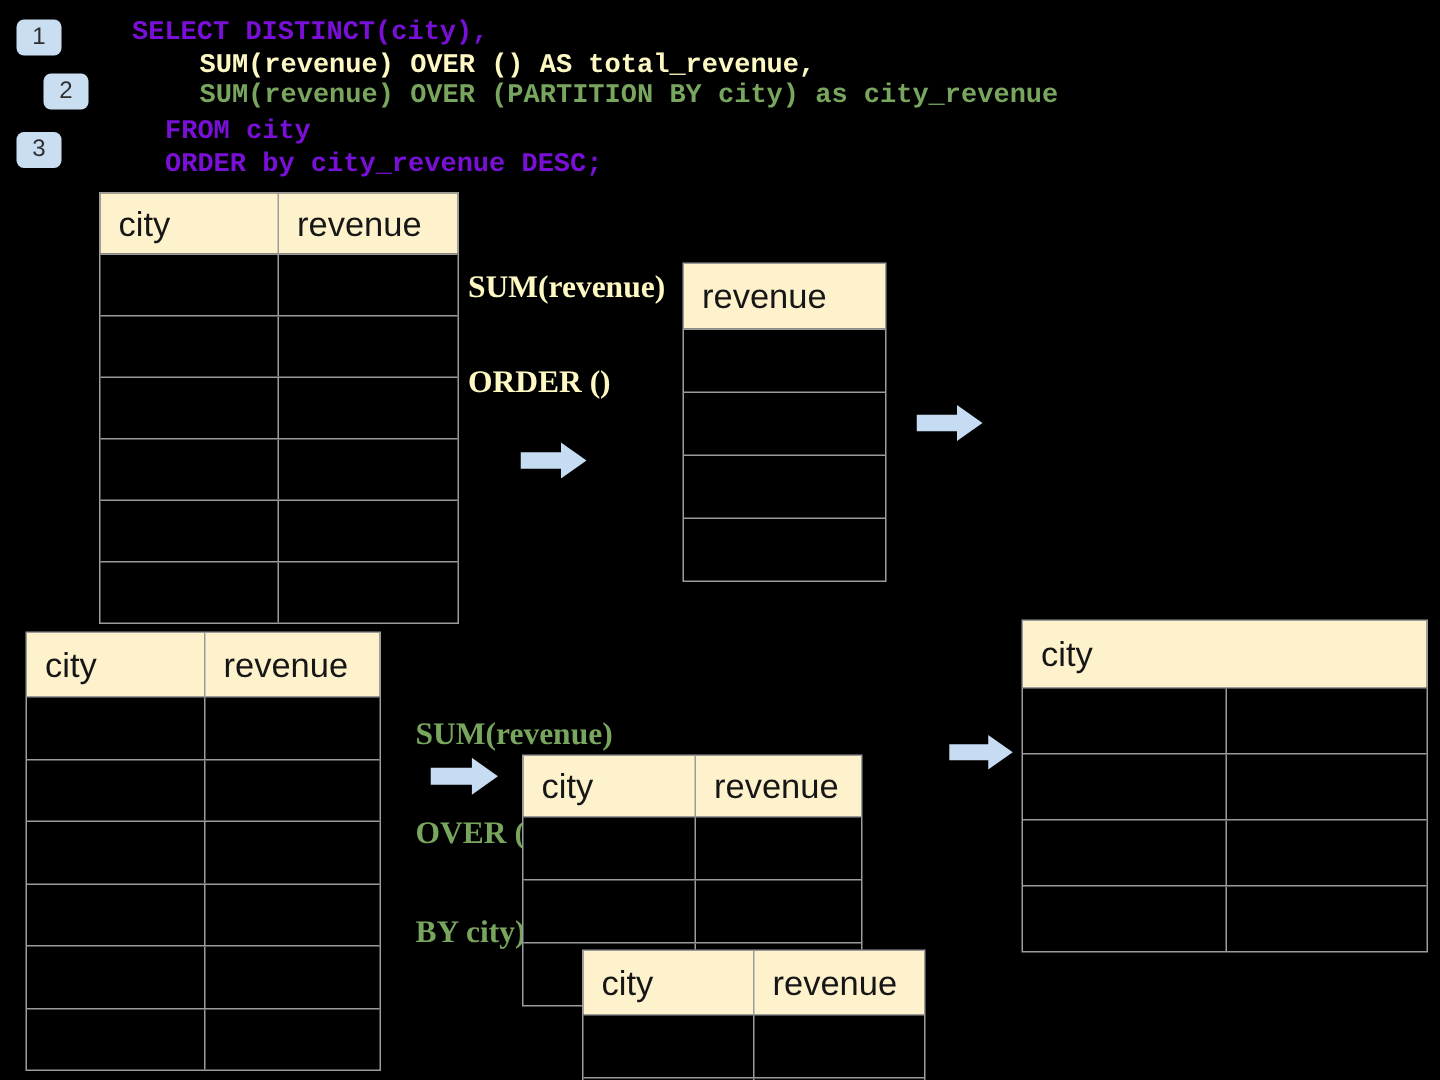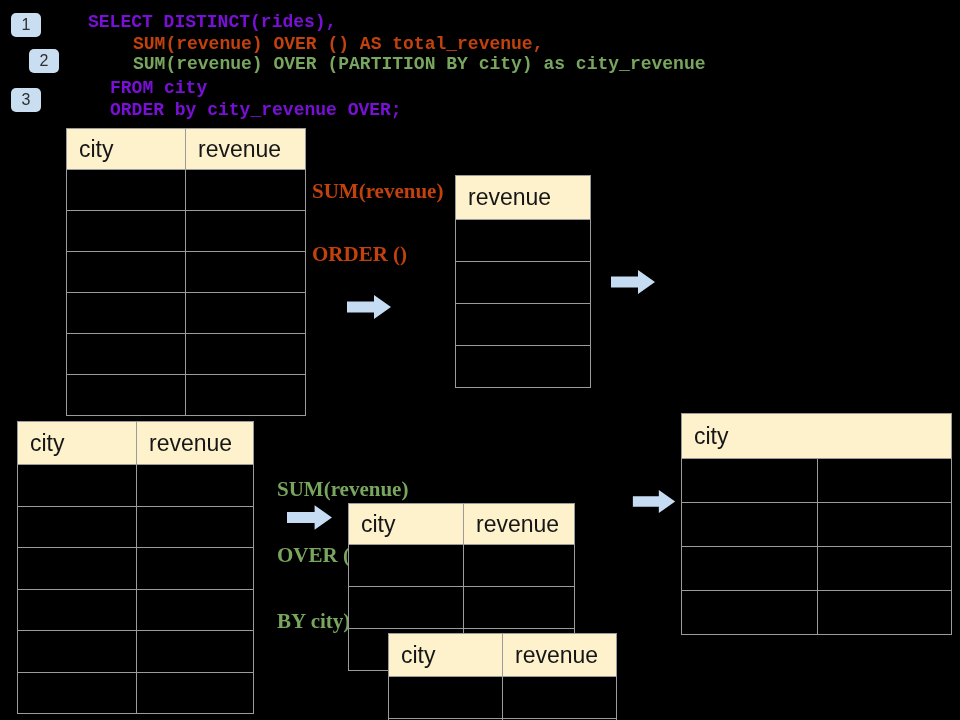--- a/index.html
+++ b/index.html
@@ -5,21 +5,21 @@
   * { margin:0; padding:0; box-sizing:border-box; }
   html,body { width:960px; height:720px; }
   body { background:#000; overflow:hidden; position:relative;
          font-family:"Liberation Sans", sans-serif; }
   #canvas { position:absolute; left:0; top:0; width:960px; height:720px; background:#000; overflow:hidden; }
   .code { position:absolute; font-family:"Liberation Mono", monospace; font-weight:bold;
           white-space:pre; font-size:18px; line-height:22px; }
   .ann  { position:absolute; font-family:Liberation Serif, serif; font-weight:bold;
           white-space:pre; font-size:21px; line-height:21px; }
   .purple { color:#7a10d8; }
-  .red    { color:#c2410c; }
+  .red    { color:#fef9c3; }
   .green  { color:#79a65e; }
 
   .badge { position:absolute; width:30px; height:24px; background:#cadef2;
            border-radius:5px; color:#2e2e2e; font-size:16px;
            display:flex; align-items:center; justify-content:center; }
 
   .tbl { position:absolute; border:1px solid #9b9b9b; background:#000; }
   .thead { display:flex; background:#fdf2cc; }
   .hcell { padding-left:12px; display:flex; align-items:center;
            font-size:23px; color:#161616; border-right:1px solid #9b9b9b; }
@@ -47,25 +47,25 @@
 </style>
 </head>
 <body>
 
 <div id="canvas">
 
   <div class="badge" style="left:11px; top:13px;">1</div>
   <div class="badge" style="left:29px; top:49px;">2</div>
   <div class="badge" style="left:11px; top:88px;">3</div>
 
-  <div class="code purple" style="left:88px;  top:11px;">SELECT DISTINCT(rides),</div>
+  <div class="code purple" style="left:88px;  top:11px;">SELECT DISTINCT(city),</div>
   <div class="code red" style="left:133px; top:33px;">SUM(revenue) OVER () AS total_revenue,</div>
   <div class="code green" style="left:133px; top:53px;">SUM(revenue) OVER (PARTITION BY city) as city_revenue</div>
   <div class="code purple" style="left:110px; top:77px;">FROM city</div>
-  <div class="code purple" style="left:110px; top:99px;">ORDER by city_revenue OVER;</div>
+  <div class="code purple" style="left:110px; top:99px;">ORDER by city_revenue DESC;</div>
 
 
   <div class="ann red" style="left:312px; top:139px;">
     <div>SUM(revenue)</div>
     <div>ORDER ()</div>
   </div>
 
   <div class="ann green" style="left:277px; top:434px; line-height:22px;">
     <div>SUM(revenue)</div>
     <div>OVER (PARTITION</div>

